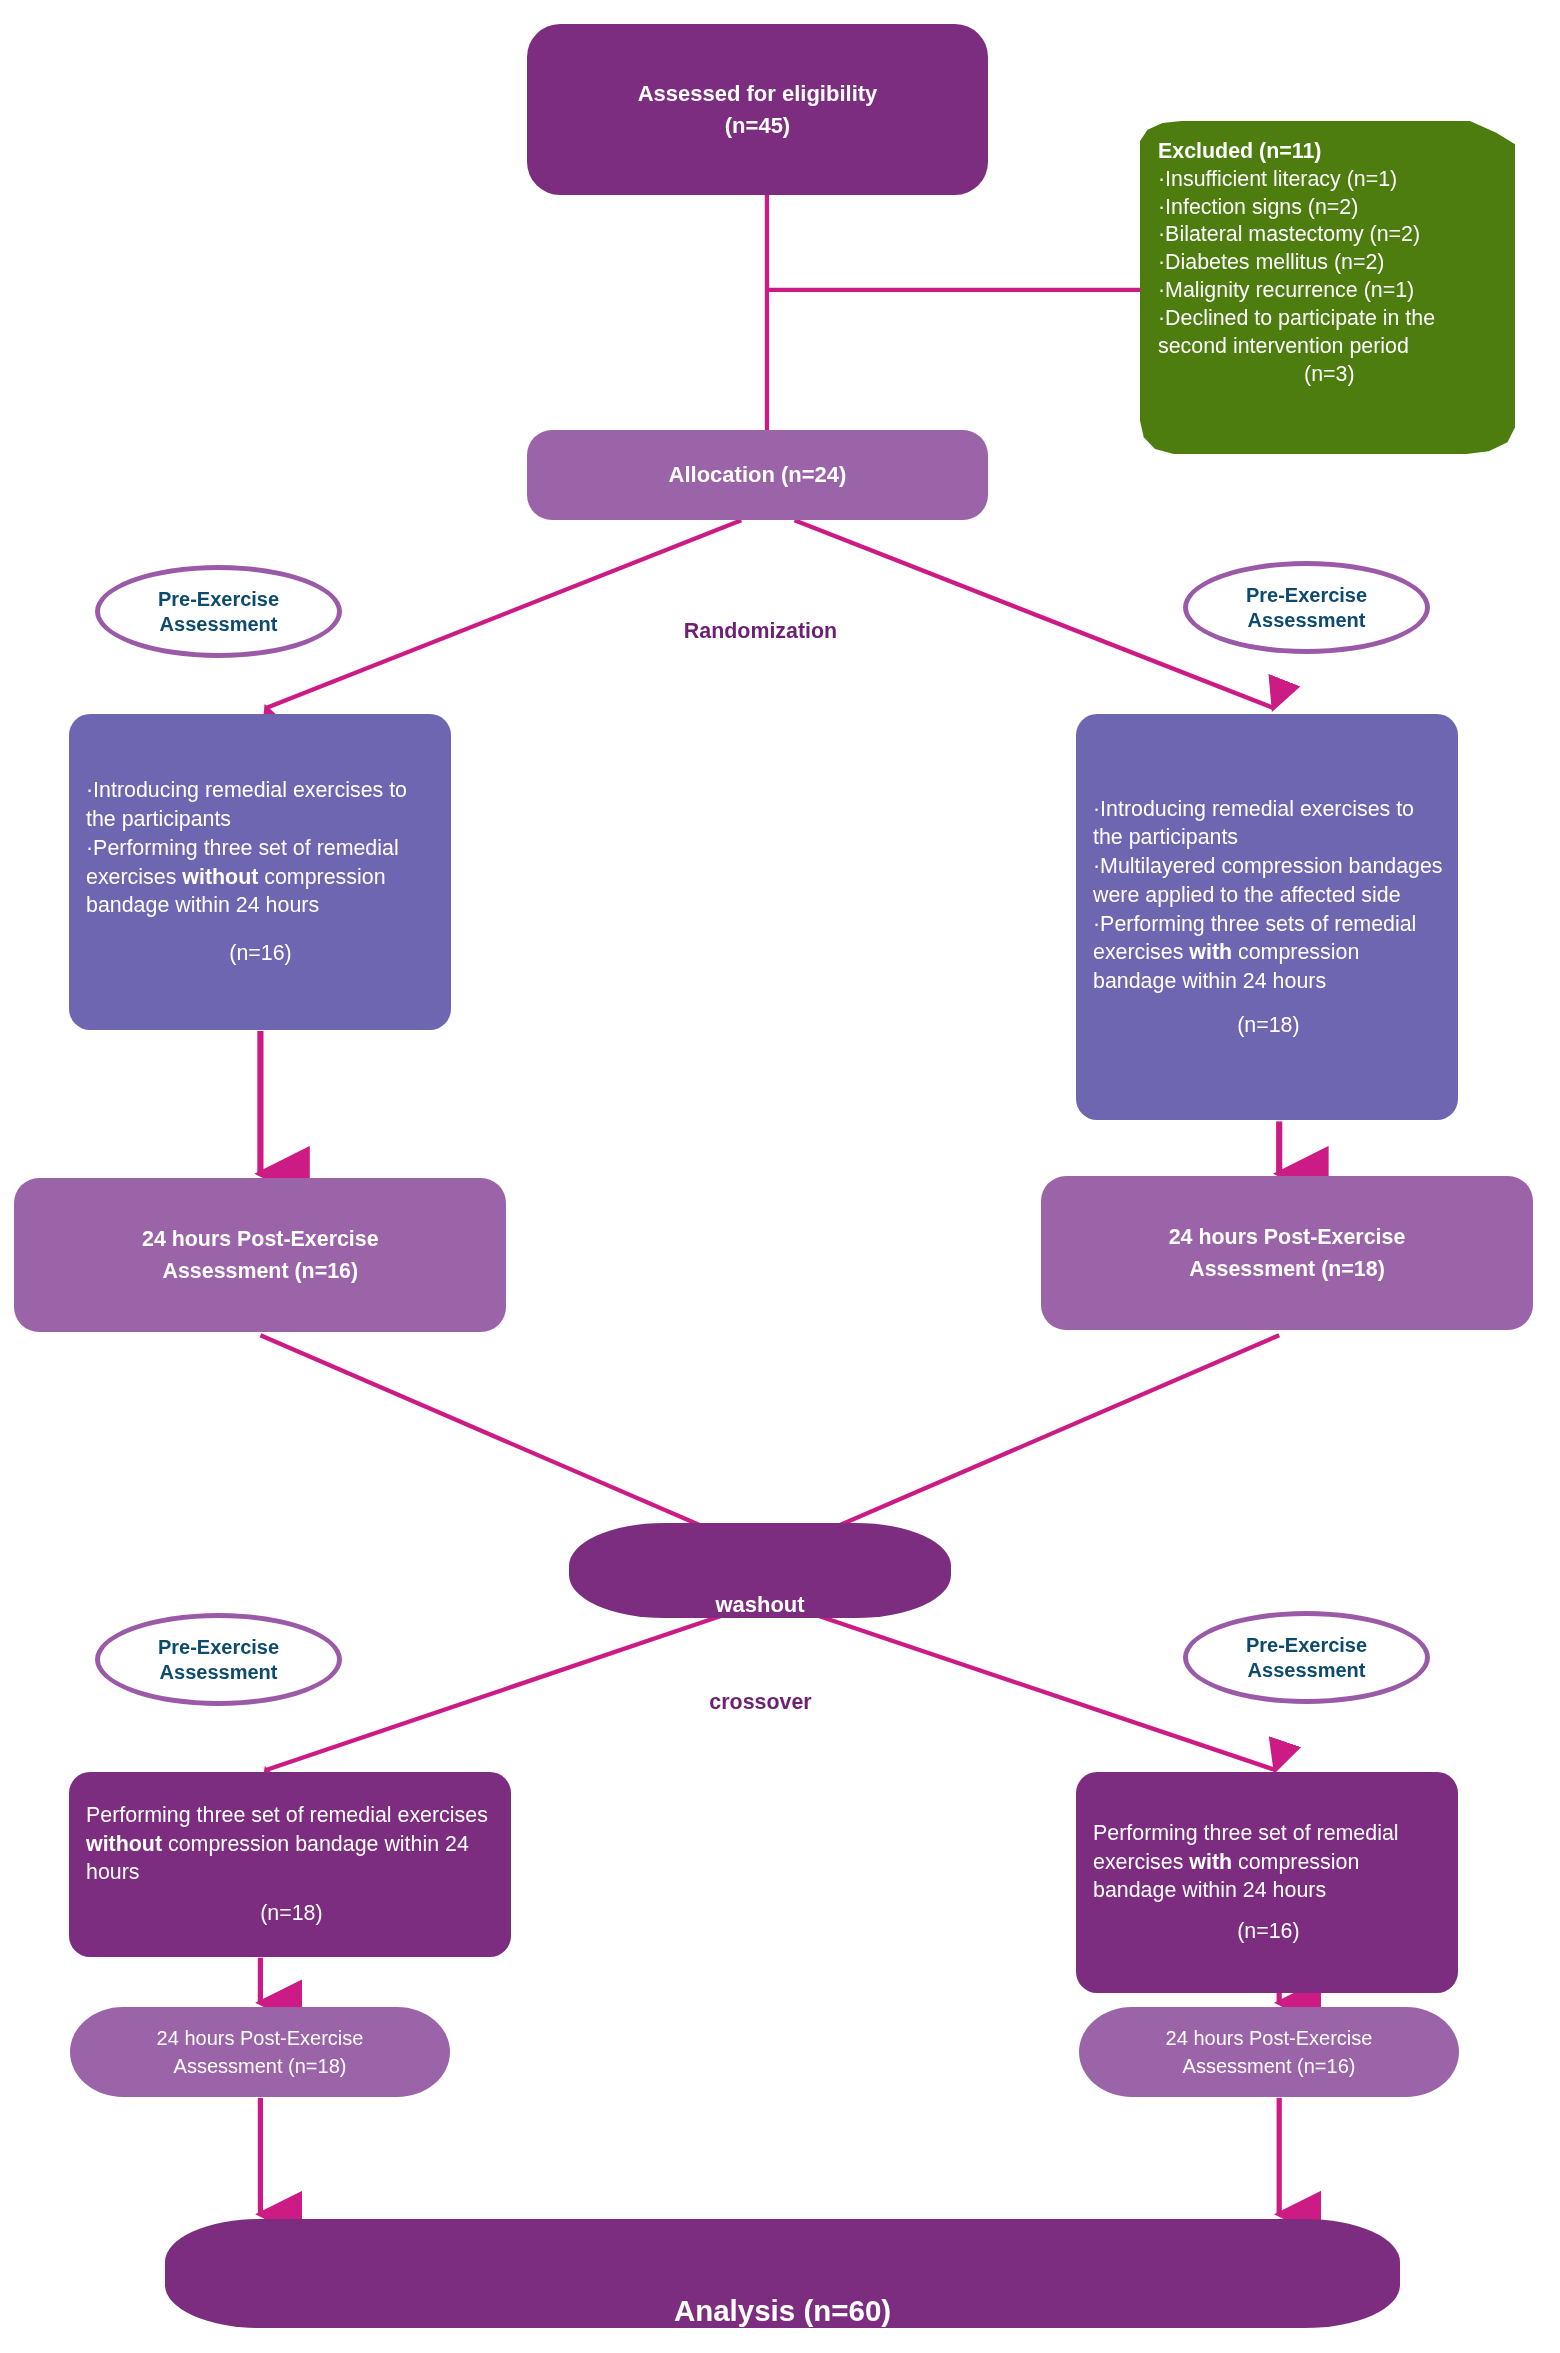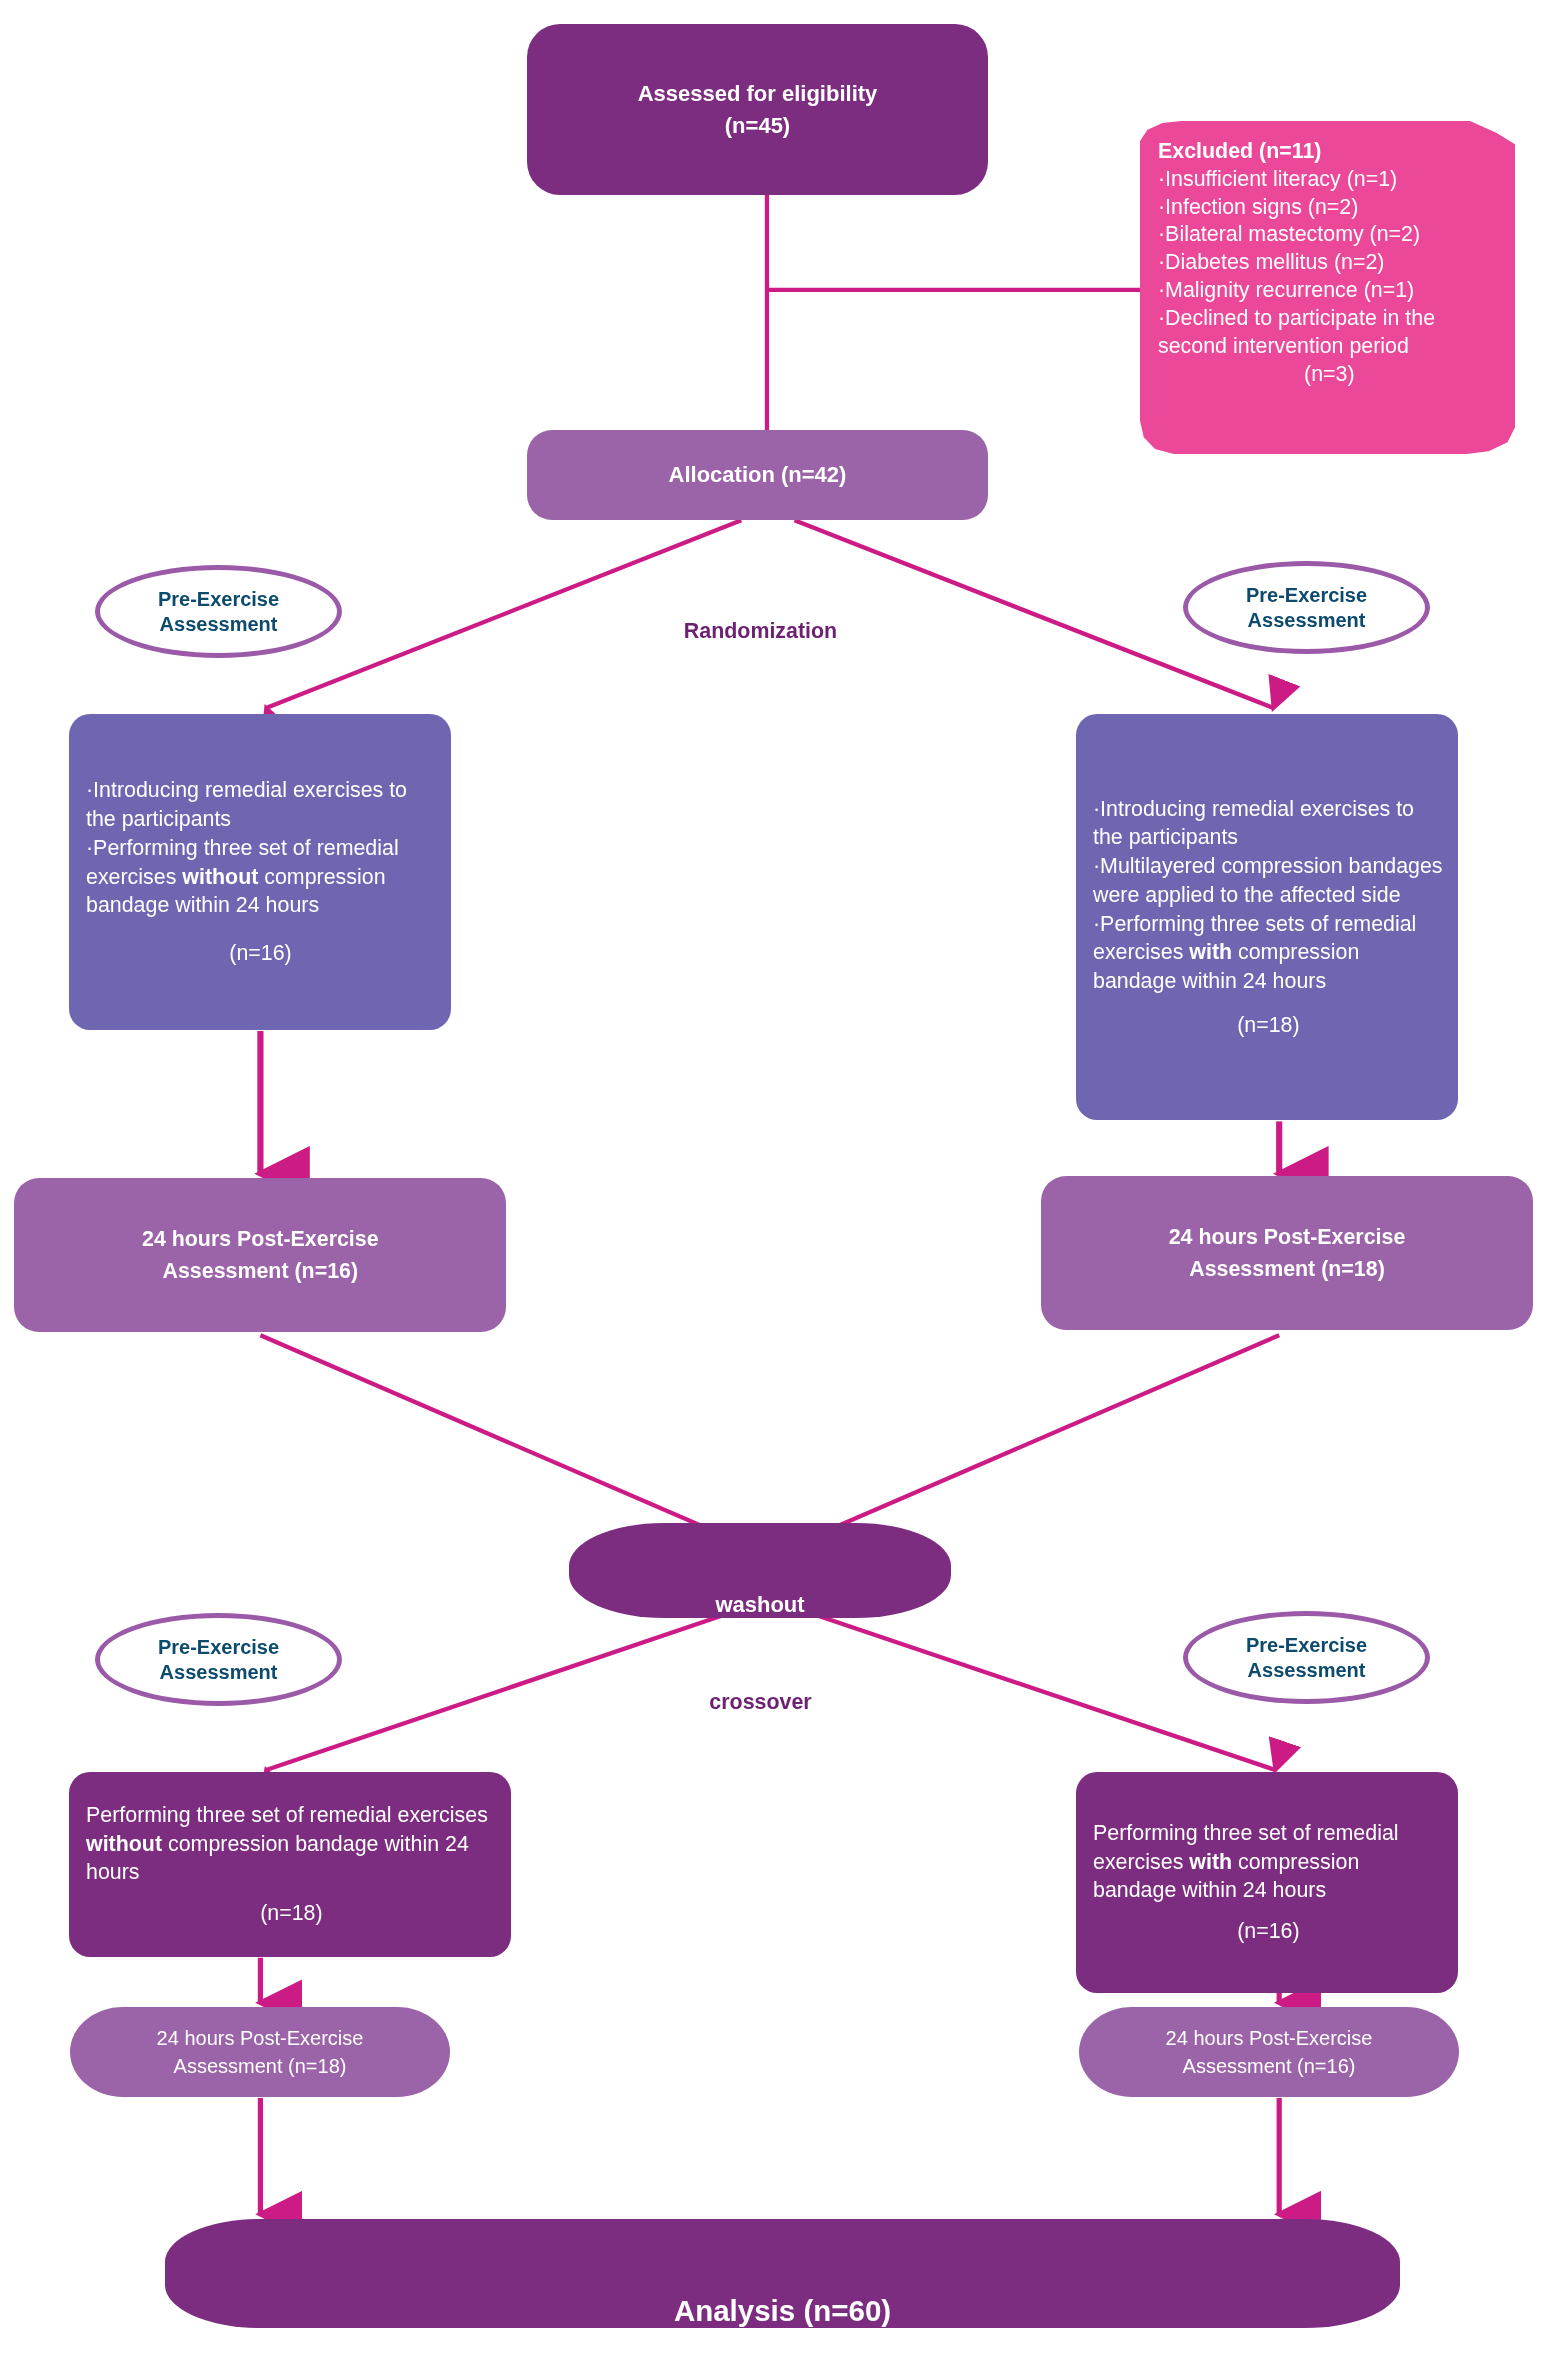--- a/index.html
+++ b/index.html
@@ -88,21 +88,21 @@
     z-index: 4;
     color: #6d2173;
     font-weight: bold;
     text-align: center;
   }
 
   
   #excluded-box {
     position: absolute;
     z-index: 3;
-    background: #ec4899;
+    background: #4d7c0f;
     color: #ffffff;
     box-sizing: border-box;
     clip-path: polygon(
       0% 6%,   2% 2.6%, 6% 0.6%, 11% 0%,
       88% 0%,  95% 3.5%, 100% 7%,
       100% 92%, 98% 96.5%, 93% 99.2%, 87% 100%,
       9% 100%, 4% 98.5%, 1% 95%, 0% 90%
     );
   }
   #excluded-box .inner {
@@ -161,21 +161,21 @@
       <div>·Bilateral mastectomy (n=2)</div>
       <div>·Diabetes mellitus (n=2)</div>
       <div>·Malignity recurrence (n=1)</div>
       <div>·Declined to participate in the</div>
       <div> second intervention period</div>
       <div style="text-align:center;">(n=3)</div>
     </div>
   </div>
 
   <div class="node mid r-med center" style="left:527px; top:430px; width:461px; height:90px; font-size:22px; font-weight:bold;">
-    <div class="txt">Allocation (n=42)</div>
+    <div class="txt">Allocation (n=24)</div>
   </div>
 
   <div class="flabel" style="left:613px; top:583px; width:295px; font-size:21.4px;margin-top:36px;">Randomization</div>
 
   <div class="ellipse" style="left:95px; top:565px; width:247px; height:93px; font-size:20px;">
     <div>Pre-Exercise</div>
     <div>Assessment</div>
   </div>
 
   <div class="ellipse" style="left:1183px; top:561px; width:247px; height:93px; font-size:20px;">

